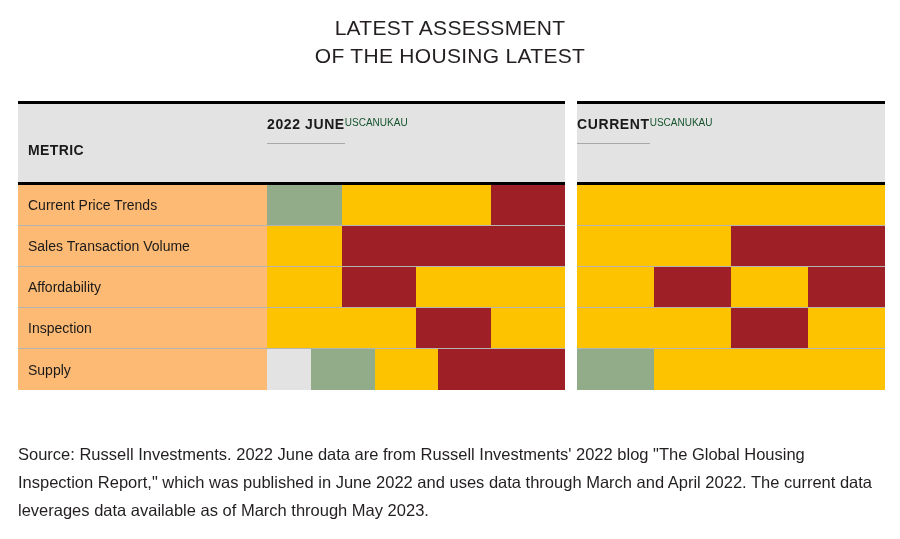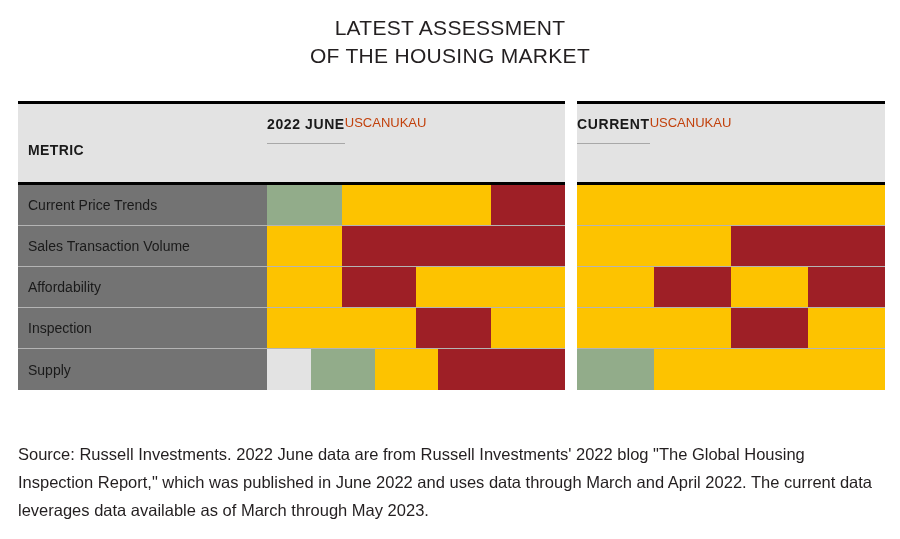--- a/index.html
+++ b/index.html
@@ -96,23 +96,23 @@
   }
   .head-subs {
     height: 37px;
     display: flex;
   }
   .head-sub {
     flex: 1 1 0;
     display: flex;
     align-items: center;
     justify-content: center;
-    font-size: 13px;
+    font-size: 10px;
     font-weight: normal;
-    color: #c2410c;
+    color: #14532d;
   }
 
   
   .body {
     background: #e3e3e3;
   }
   .row {
     display: flex;
     height: 41px;
     box-sizing: border-box;
@@ -122,21 +122,21 @@
 
   .row-label {
     width: 249px;
     flex: 0 0 249px;
     display: flex;
     align-items: center;
     box-sizing: border-box;
     padding-left: 10px;
     font-size: 14px;
     color: #1a1a1a;
-    background: #737373;
+    background: #fdba74;
   }
   .row-cells {
     flex: 1 1 auto;
     display: flex;
   }
   .cell {
     flex: 1 1 0;
     box-sizing: border-box;
   }
 
@@ -151,21 +151,21 @@
     color: #231f20;
   }
 </style>
 </head>
 <body>
 
 <div id="page">
 
   <div class="title-block">
     <div class="title-line">LATEST ASSESSMENT</div>
-    <div class="title-line">OF THE HOUSING MARKET</div>
+    <div class="title-line">OF THE HOUSING LATEST</div>
   </div>
 
   <div class="panels">
 
     <div class="panel-left">
       <div class="rule-thick"></div>
       <div class="head">
         <div class="head-metric">
           <span class="head-metric-label">METRIC</span>
         </div>

